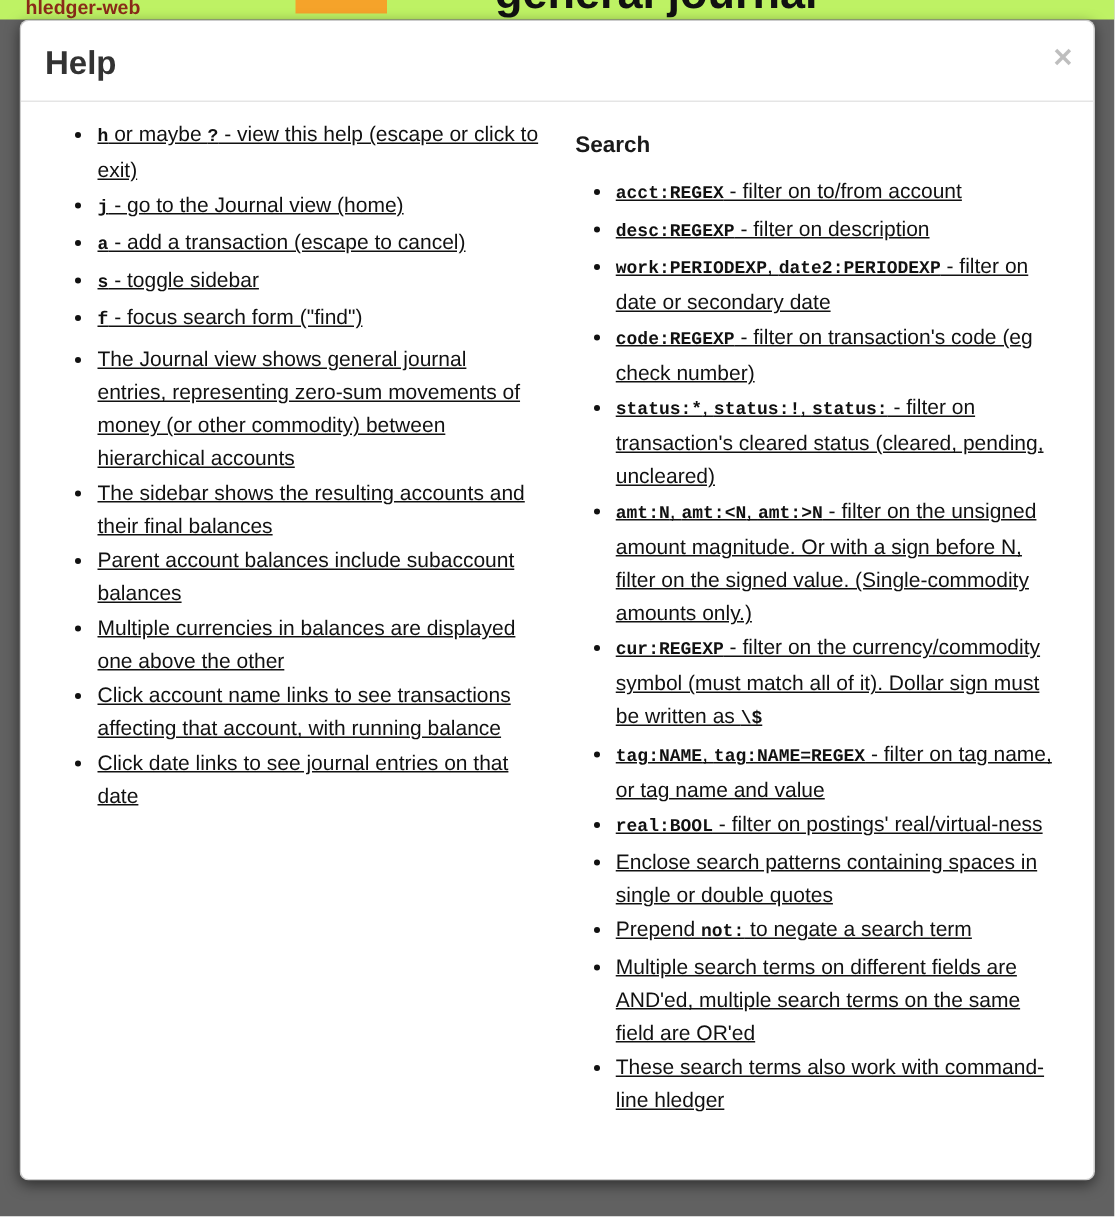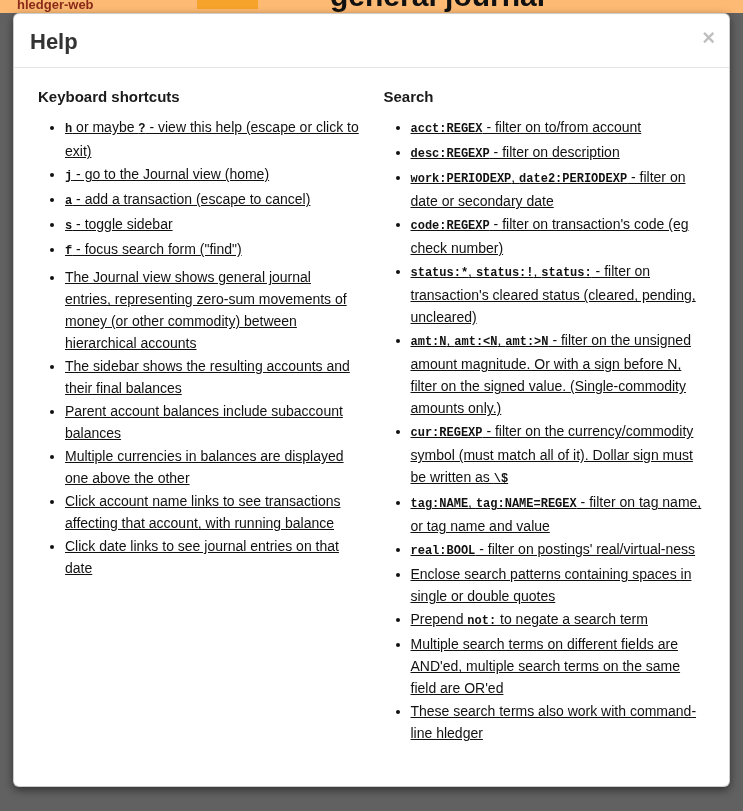--- a/index.html
+++ b/index.html
@@ -8,21 +8,21 @@
     width:743px; height:811px;
     font-family:"Liberation Sans", sans-serif;
     background:#ffffff;
     overflow:hidden;
     position:relative;
   }
 
   
   .nav-strip {
     position:absolute; top:0; left:0; width:100%; height:13px;
-    background:#fdba74; z-index:10; overflow:hidden;
+    background:#bef264; z-index:10; overflow:hidden;
   }
   .brand {
     position:absolute; left:17px; top:-3px;
     font-size:13px; font-weight:bold; color:#8a2a19;
     text-decoration:none; white-space:nowrap;
   }
   .nav-accent {
     position:absolute; left:197px; top:-4px; width:61px; height:13px;
     background:#f5a32a;
   }
@@ -93,21 +93,20 @@
 
 <div class="backdrop"></div>
 
 <div class="modal">
   <div class="modal-header">
     <button class="close">×</button>
     <div class="modal-title">Help</div>
   </div>
   <div class="modal-body">
     <div class="col">
-        <div class="section-heading">Keyboard shortcuts</div>
         <ul class="help-list">
           <li><code>h</code> or maybe <code>?</code> - view this help (escape or click to exit)</li>
           <li><code>j</code> - go to the Journal view (home)</li>
           <li><code>a</code> - add a transaction (escape to cancel)</li>
           <li><code>s</code> - toggle sidebar</li>
           <li><code>f</code> - focus search form ("find")</li>
         </ul>
         <ul class="help-list">
           <li>The Journal view shows general journal entries, representing zero-sum movements of money (or other commodity) between hierarchical accounts</li>
           <li>The sidebar shows the resulting accounts and their final balances</li>

